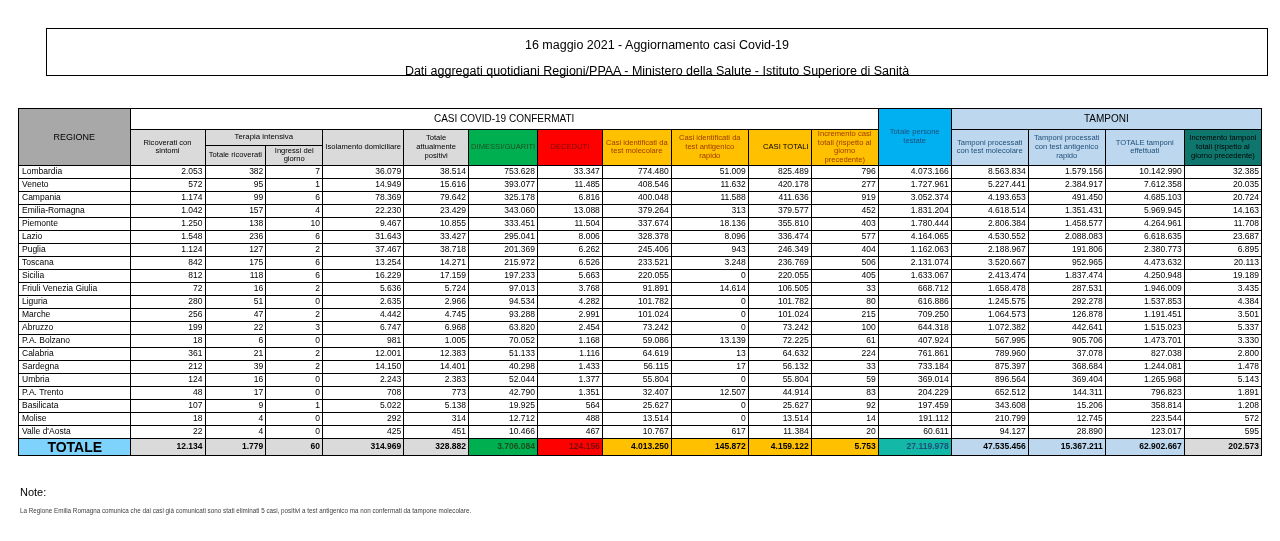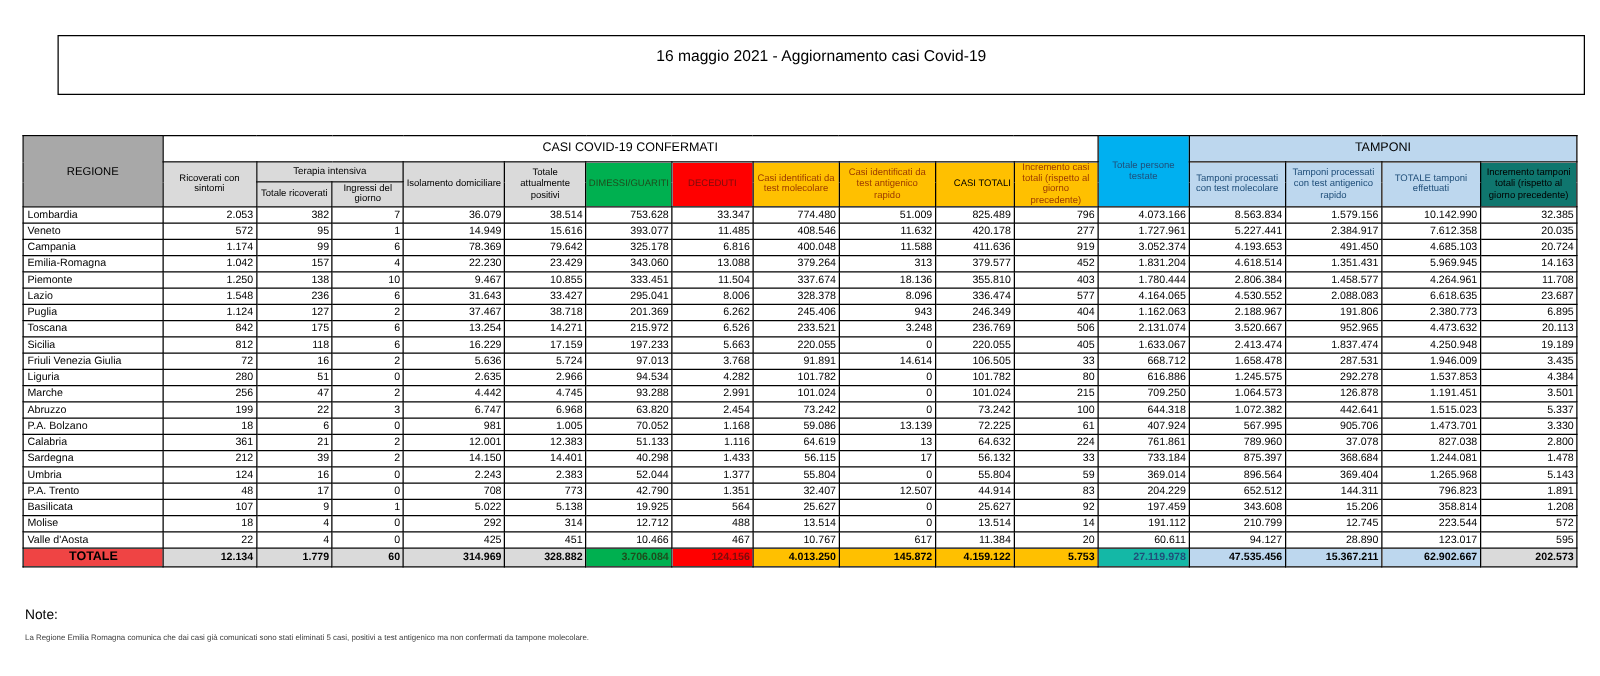--- a/index.html
+++ b/index.html
@@ -30,39 +30,40 @@
   th.tamponi-band{background:#bdd7ee;color:#000;}
   th.lblue{background:#bdd7ee;color:#1f4e79;}
   th.lgray{background:#0f766e;color:#000;}
 
   
   tbody td{height:12px;background:#fff;text-align:right;}
   tbody td.region{text-align:left;padding-left:3px;}
 
   
   tr.total td{font-weight:bold;height:14px;}
-  tr.total td.region{background:#ef4444;text-align:center;font-size:10px;}
+  tr.total td.region{background:#7dd3fc;text-align:center;font-size:14px;}
   td.t-gray{background:#dadada;}
   td.t-green{background:#00b050;color:#1d4d1d;}
   td.t-red{background:#ff0000;color:#7b0c0c;}
   td.t-yellow{background:#ffc000;color:#000;}
   td.t-cyan{background:#14b8a6;color:#1f4e79;}
   td.t-lblue{background:#bdd7ee;color:#000;}
 
   .notes{position:absolute;left:20px;top:486px;width:1240px;}
   .notes .note-head{font-size:11px;color:#000;}
   .notes .note-text{margin-top:9px;font-size:6.3px;color:#404040;}
 </style>
 </head>
 <body>
 
 <div class="page">
 
   <div class="title-box">
     <div class="line">16 maggio 2021 - Aggiornamento casi Covid-19</div>
+    <div class="line line2">Dati aggregati quotidiani Regioni/PPAA - Ministero della Salute - Istituto Superiore di Sanità</div>
   </div>
 
   <table class="covid">
     <colgroup>
       <col style="width:110px">
         <col style="width:74px">
         <col style="width:60px">
         <col style="width:56px">
       <col style="width:80px">
         <col style="width:64px">

